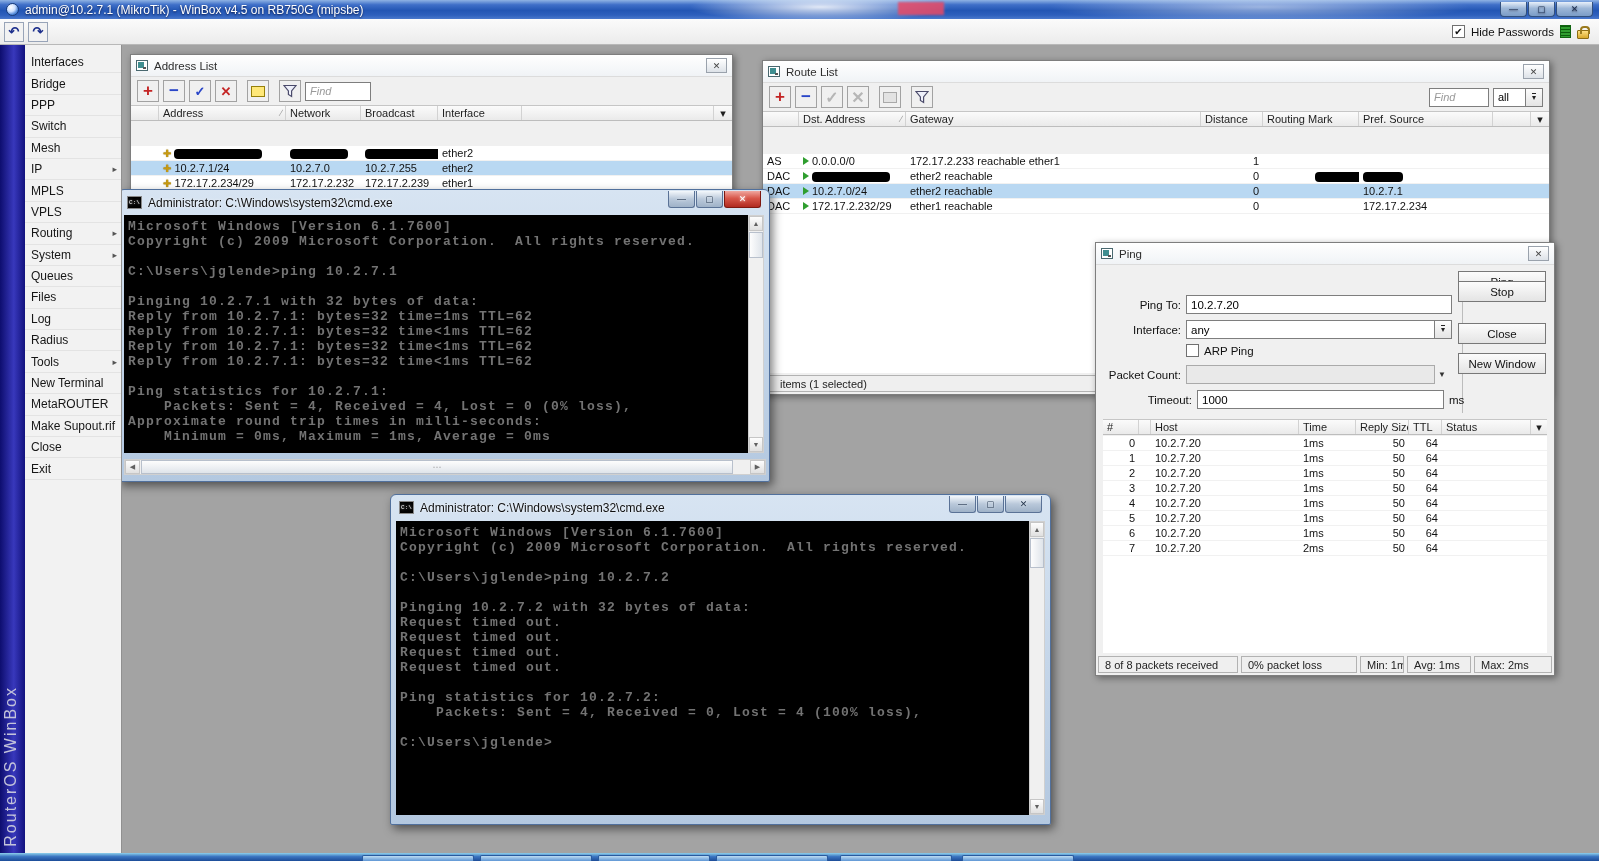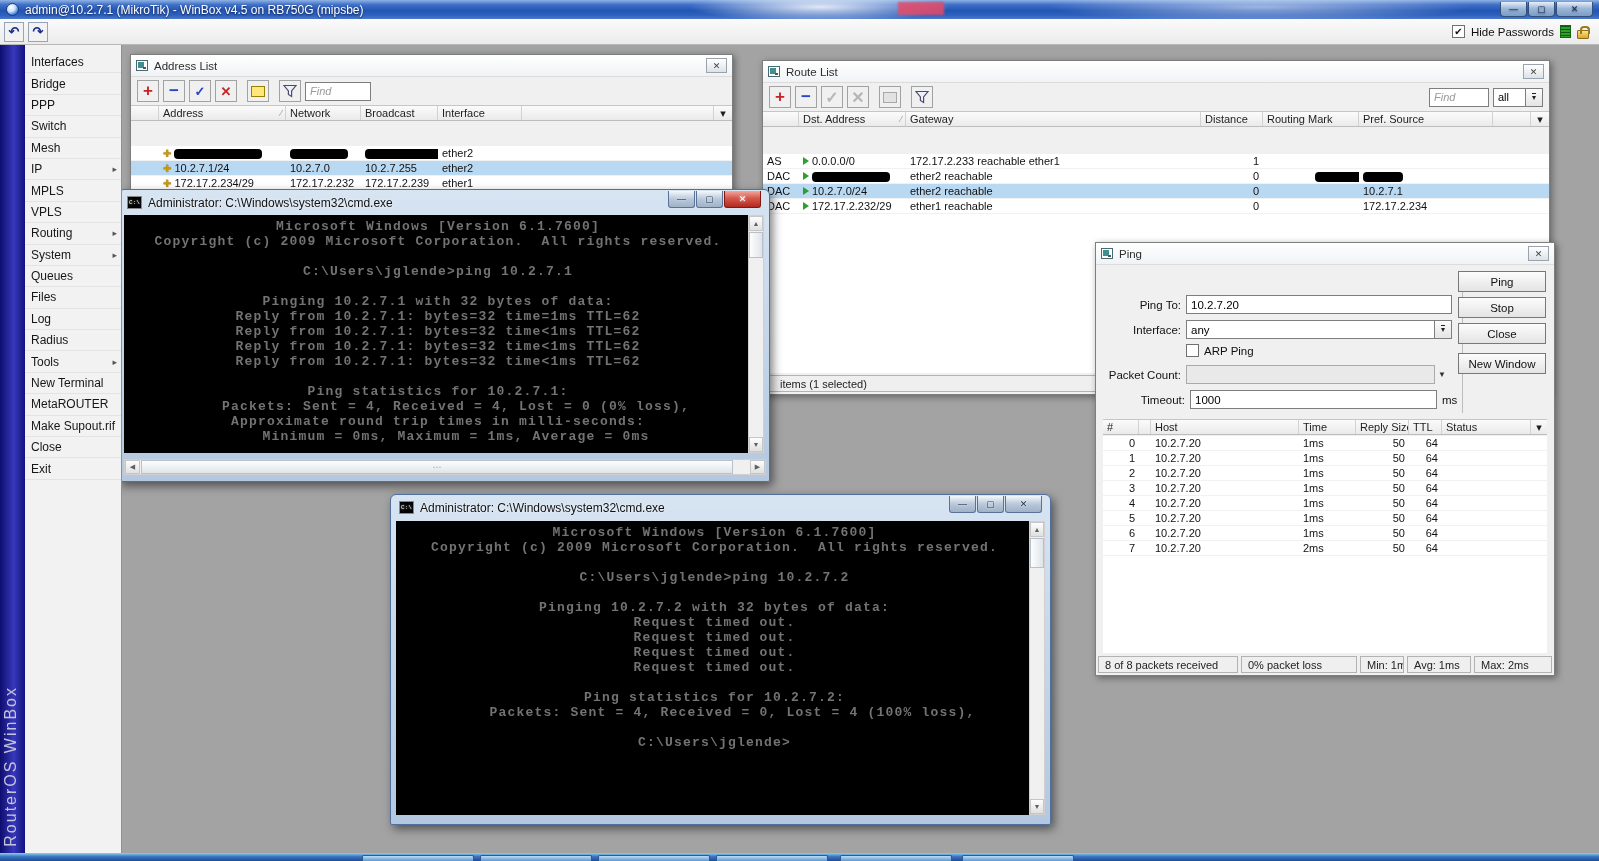--- a/index.html
+++ b/index.html
@@ -103,21 +103,21 @@
   .tab { padding:3px 9px 4px; border:1px solid #9a9a9a; border-bottom:none; border-radius:2px 2px 0 0;
     background:#e0e0e0; font-size:11.5px; color:#222; position:relative; }
   .tab.active { background:#f0f0f0; z-index:2; padding-bottom:5px; margin-bottom:-1px; }
 
   .statusbar { position:absolute; left:2px; right:2px; bottom:2px; height:17px; display:flex; gap:3px; }
   .statusbar .cell { border:1px solid #b2b2b2; background:#efefef; font-size:11px; color:#222;
     display:flex; align-items:center; padding:0 6px; white-space:nowrap; overflow:hidden; }
 
   
   .cmdwin { position:absolute; background:linear-gradient(#d7e4f2,#b3c8e0); border:1px solid #51709c;
-    border-radius:6px 6px 2px 2px; box-shadow:3px 4px 10px rgba(0,0,0,.5);text-align:center; }
+    border-radius:6px 6px 2px 2px; box-shadow:3px 4px 10px rgba(0,0,0,.5); }
   .cmd-title { height:25px; display:flex; align-items:center; gap:6px; padding:0 8px; font-size:12px; color:#101010;
     text-shadow:0 0 3px rgba(255,255,255,.9); }
   .cmd-ico { width:15px; height:13px; background:#000; border:1px solid #888; color:#fff; font-size:6px;
     display:flex; align-items:center; justify-content:center; font-family:"Liberation Mono",monospace; flex:0 0 auto; }
   .cmd-btns { margin-left:auto; display:flex; gap:1px; margin-top:-6px; }
   .cmd-btn { width:27px; height:17px; border:1px solid #5a7296; border-top:none; border-radius:0 0 3px 3px;
     background:linear-gradient(#f4f8fc,#b9c8da 50%,#9fb2c8); color:#24364e; font-size:9px;
     display:flex; align-items:center; justify-content:center; }
   .cmd-btn.close-red { width:37px; background:linear-gradient(#f0a8a0,#d8574a 45%,#b02a20); color:#fff; border-color:#7e1810; }
   .cmd-btn.close-gray { width:37px; }
@@ -498,21 +498,21 @@
     <span class="wicon"></span>
     <span>Ping</span>
     <span class="wclose">
         <span>✕</span>
       </span>
   </div>
 
   <div style="position:absolute;left:366px;top:28px;bottom:262px;width:1px;background:#bcbcbc"></div>
 
   <button class="pbtn" style="top:28px">Ping</button>
-  <button class="pbtn" style="top:54px">Stop</button>
+  <button class="pbtn" style="top:38px">Stop</button>
   <button class="pbtn" style="top:80px">Close</button>
   <button class="pbtn" style="top:110px">New Window</button>
 
   <div class="frow" style="left:6px;top:52px;width:356px">
     <span class="flabel">Ping To:</span>
     <input class="finput" style="width: 266px;" value="10.2.7.20">
   </div>
   <div class="frow" style="left:6px;top:77px;width:356px">
     <span class="flabel">Interface:</span>
     <input class="finput" style="width: 249px;" value="any">
@@ -523,21 +523,21 @@
   <div class="frow" style="left:6px;top:101px;width:356px">
     <span class="flabel"></span>
     <span class="cbx"></span>
     <span style="margin-left:5px">ARP Ping</span>
   </div>
   <div class="frow" style="left:6px;top:122px;width:356px">
     <span class="flabel">Packet Count:</span>
     <input class="finput disabled" style="width: 249px;" disabled="" value="">
     <span class="spin-arr">▼</span>
   </div>
-  <div class="frow" style="left:10px;top:147px;width:356px">
+  <div class="frow" style="left:17px;top:147px;width:356px">
     <span class="flabel">Timeout:</span>
     <input class="finput" style="width: 247px;" value="1000">
     <span style="margin-left:5px">ms</span>
   </div>
 
   <div class="ghead" style="position:absolute;left:7px;right:7px;top:176px">
     <div style="width:36px"><span>#</span></div>
     <div style="width:12px"></div>
     <div style="width:148px"><span>Host</span></div>
     <div style="width:57px"><span>Time</span></div>

